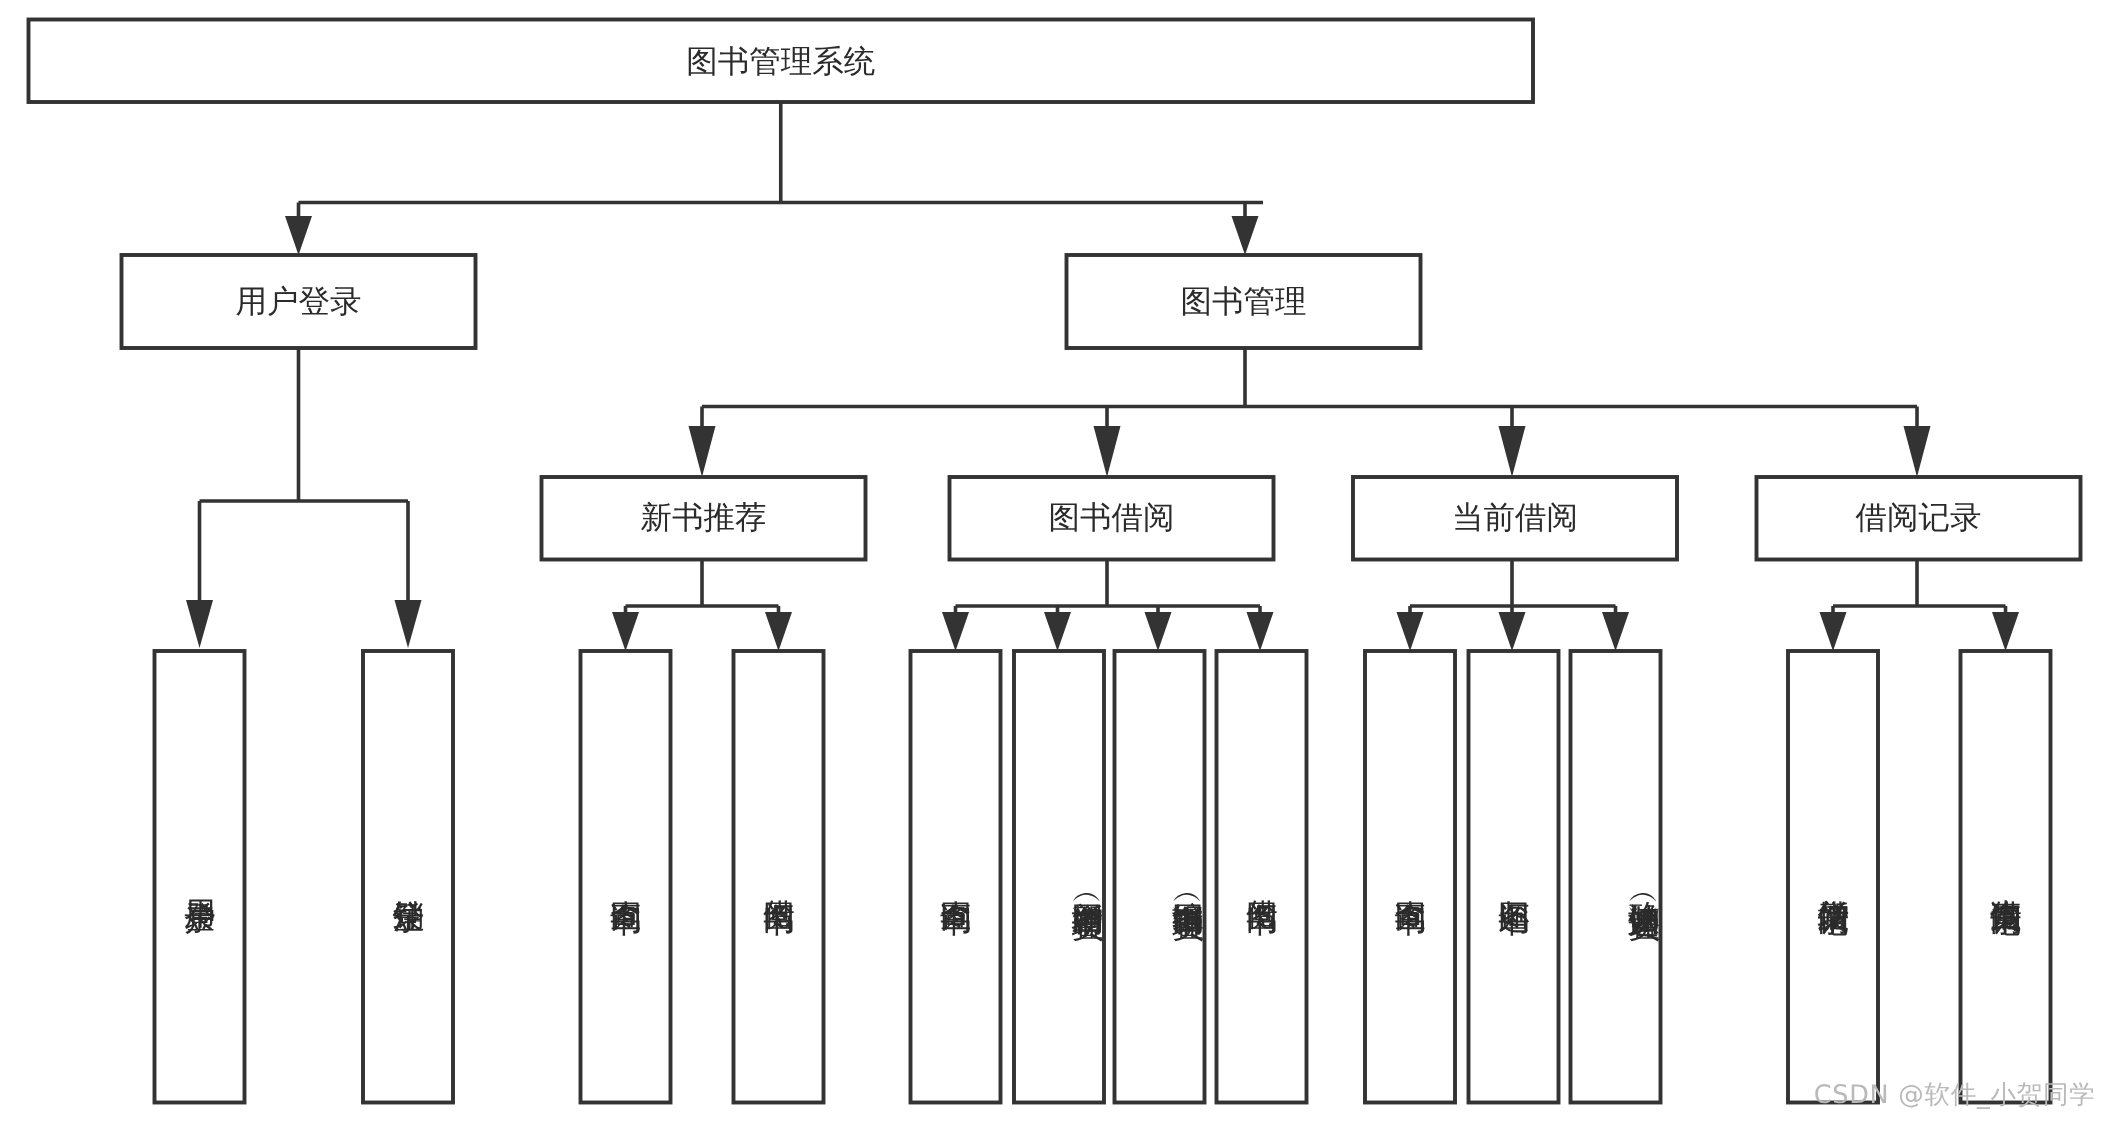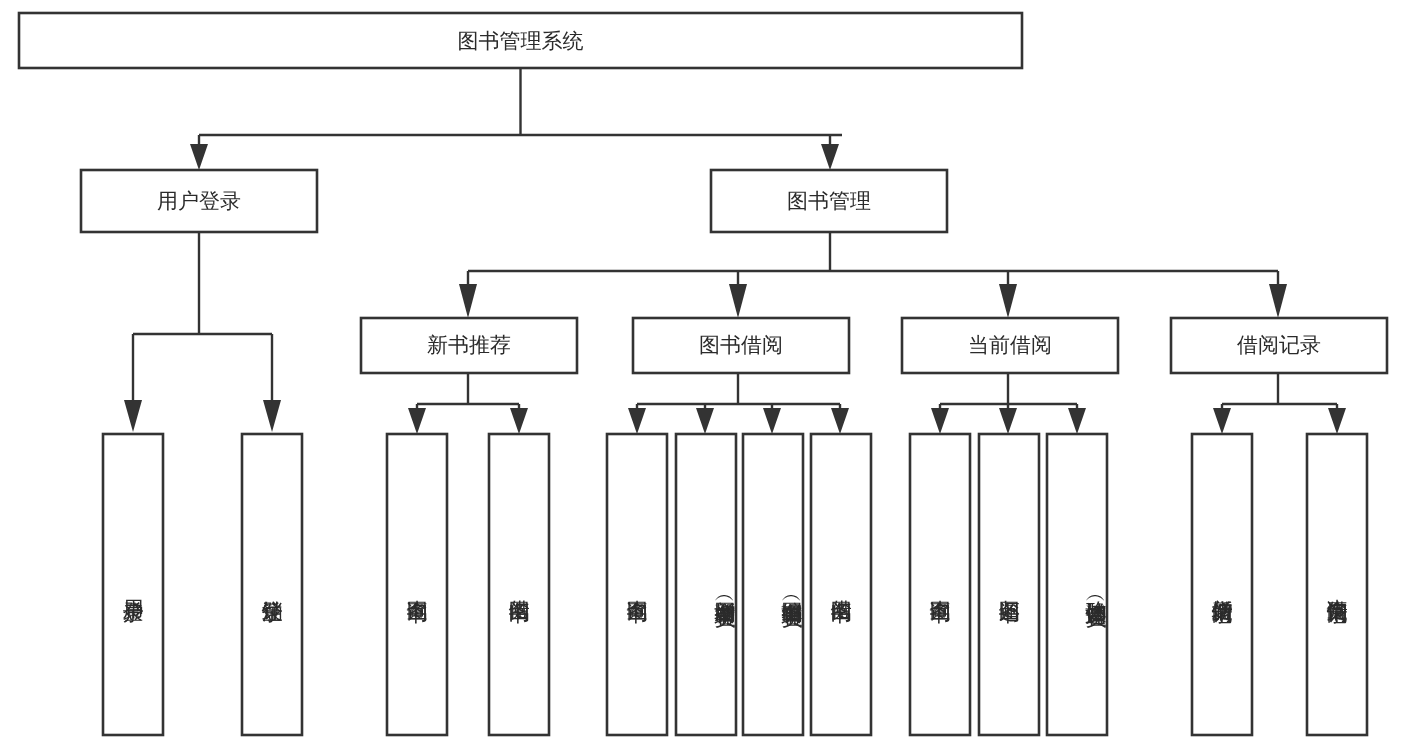--- a/index.html
+++ b/index.html
@@ -201,13 +201,14 @@
   <div class="node-label-v" style="left:743px; top:434px; width:60px; height:301px; align-items:flex-start; padding-top:8px; box-sizing:border-box;">编辑图书（管理员）</div>
   <div class="node-label-v" style="left:811px; top:434px; width:60px; height:301px;">借阅图书</div>
 
   <div class="node-label-v" style="left:910px; top:434px; width:60px; height:301px;">查询图书</div>
   <div class="node-label-v" style="left:979px; top:434px; width:60px; height:301px;">归还图书</div>
   <div class="node-label-v" style="left:1047px; top:434px; width:60px; height:301px; align-items:flex-start; padding-top:8px; box-sizing:border-box;">确认归还（管理员）</div>
 
   <div class="node-label-v" style="left:1192px; top:434px; width:60px; height:301px;">新增借阅记录</div>
   <div class="node-label-v" style="left:1307px; top:434px; width:60px; height:301px;">查询借阅记录</div>
 
+  <div id="watermark">CSDN @软件_小贺同学</div>
 </div>
 
 </body></html>

